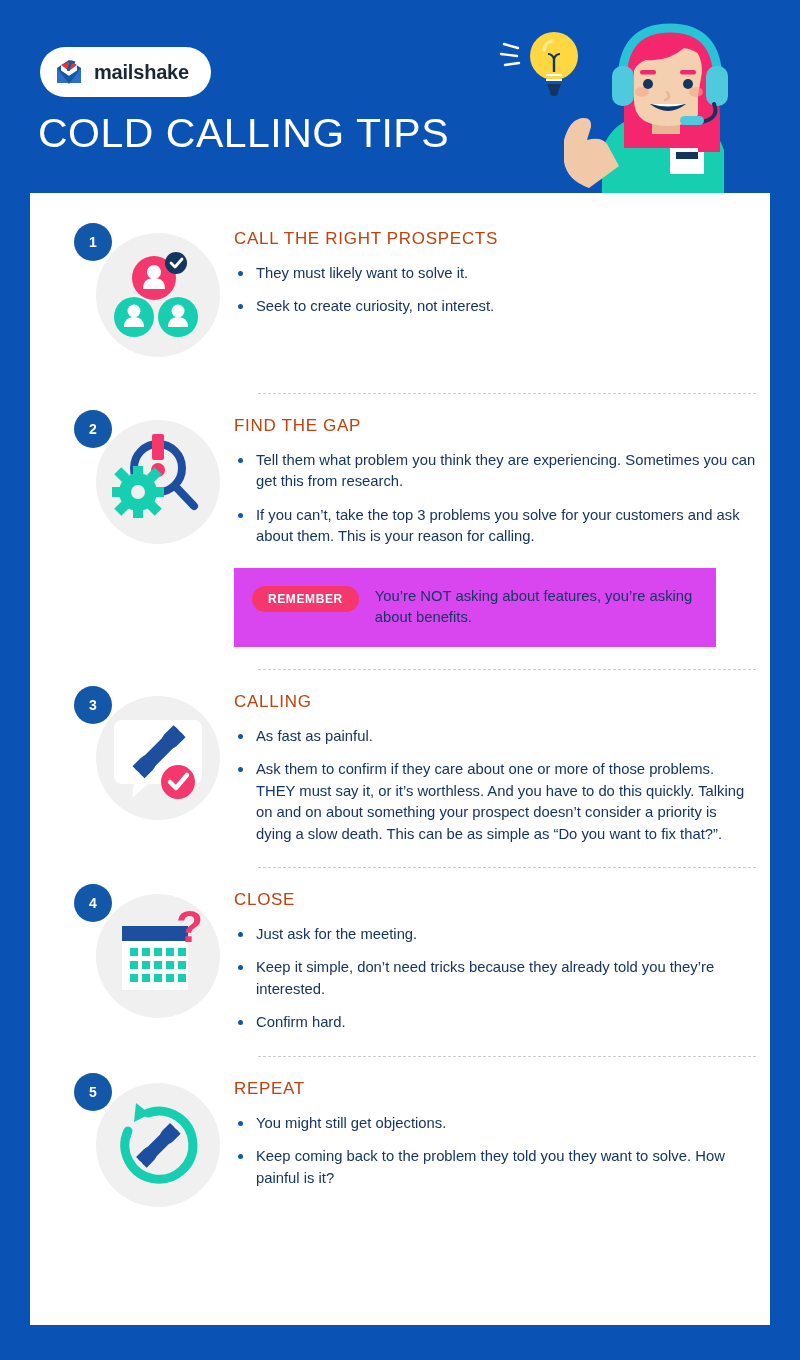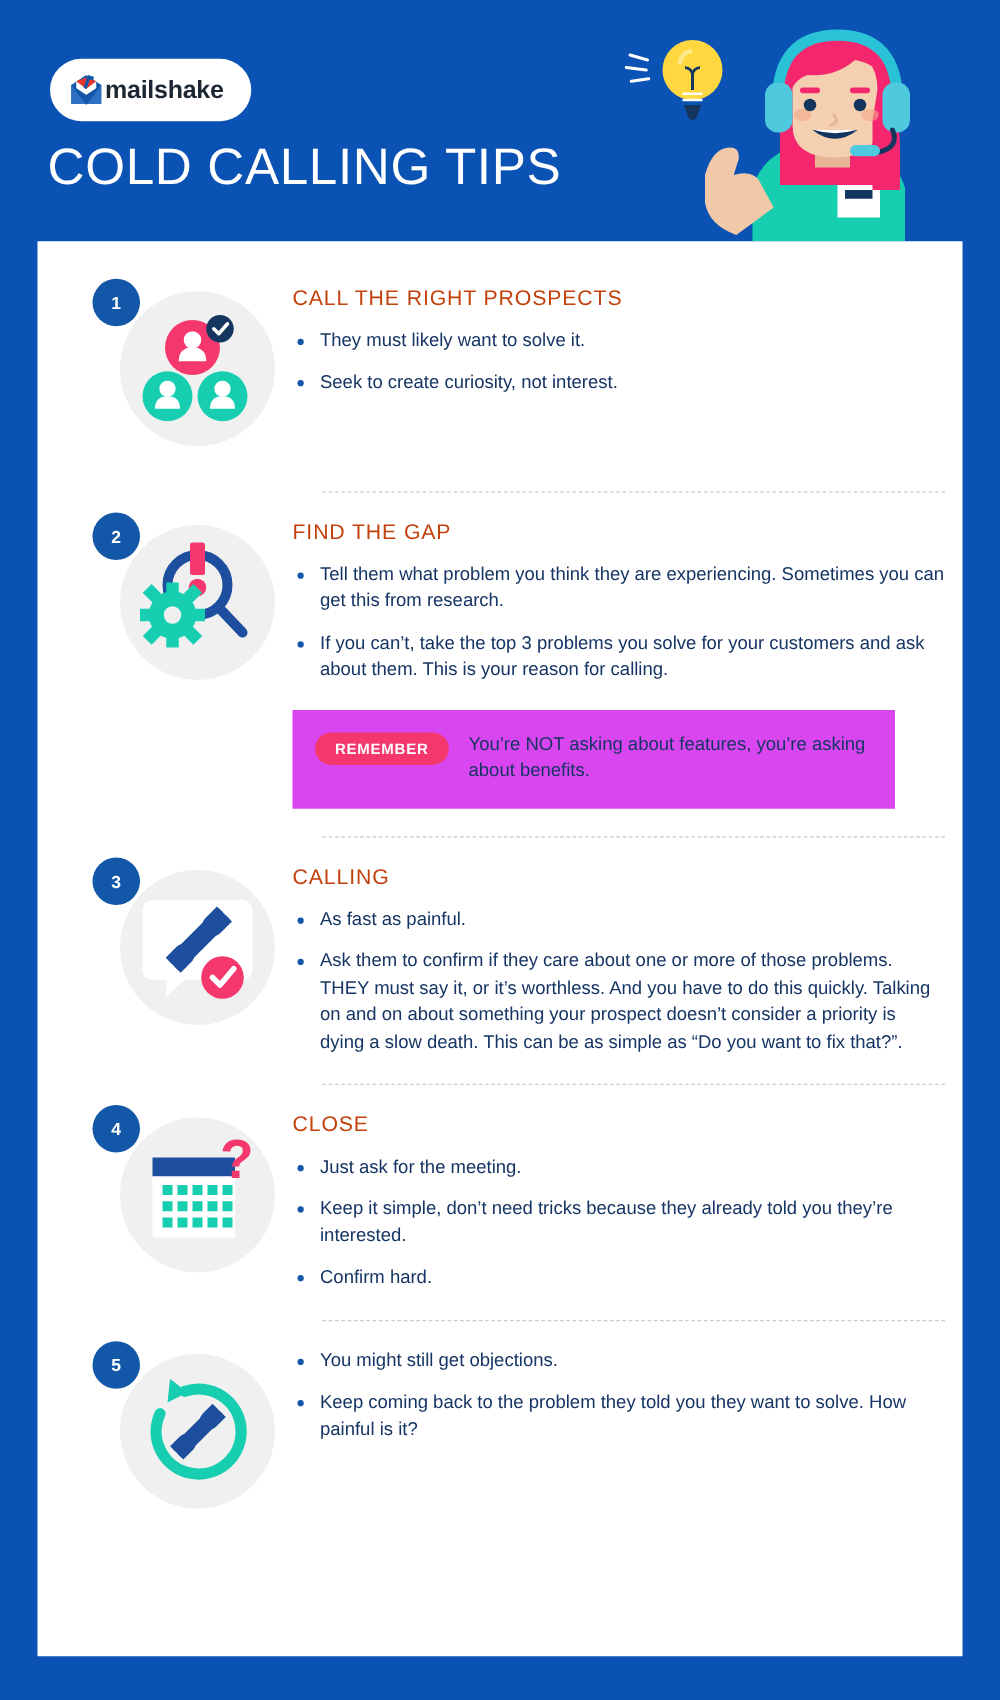--- a/index.html
+++ b/index.html
@@ -30,20 +30,21 @@
   .logo-pill {
     position: absolute;
     left: 40px;
     top: 47px;
     height: 50px;
     padding: 0 22px 0 14px;
     background: #ffffff;
     border-radius: 25px;
     display: flex;
     align-items: center;
+    gap: 10px;
   }
   .logo-mark { width: 30px; height: 26px; flex: 0 0 auto; }
   .logo-text {
     font-size: 20px;
     font-weight: bold;
     color: #1d2733;
     letter-spacing: -0.2px;
   }
 
   .main-title {
@@ -438,20 +439,21 @@
                 <path d="M40 20 l14 11 l-16 8 z" fill="#17cfb0"></path>
                 <g transform="rotate(45 62 62)">
                   <rect x="56" y="38" width="13" height="48" rx="3" fill="#1d4f9e"></rect>
                   <path d="M55 38 h6 v8 h3 v-8 h6 v11 a7 7 0 0 1 -15 0 z" fill="#1d4f9e"></path>
                   <path d="M55 86 h6 v-8 h3 v8 h6 v-11 a7 7 0 0 0 -15 0 z" fill="#1d4f9e"></path>
                 </g>
               </svg>
             </div>
           </div>
           <div class="text-col">
+            <div class="sec-title">REPEAT</div>
             <ul class="bullets">
               <li>You might still get objections.</li>
               <li>Keep coming back to the problem they told you they want to solve. How painful is it?</li>
             </ul>
           </div>
         </div>
 
       </div>
 
     </div>

